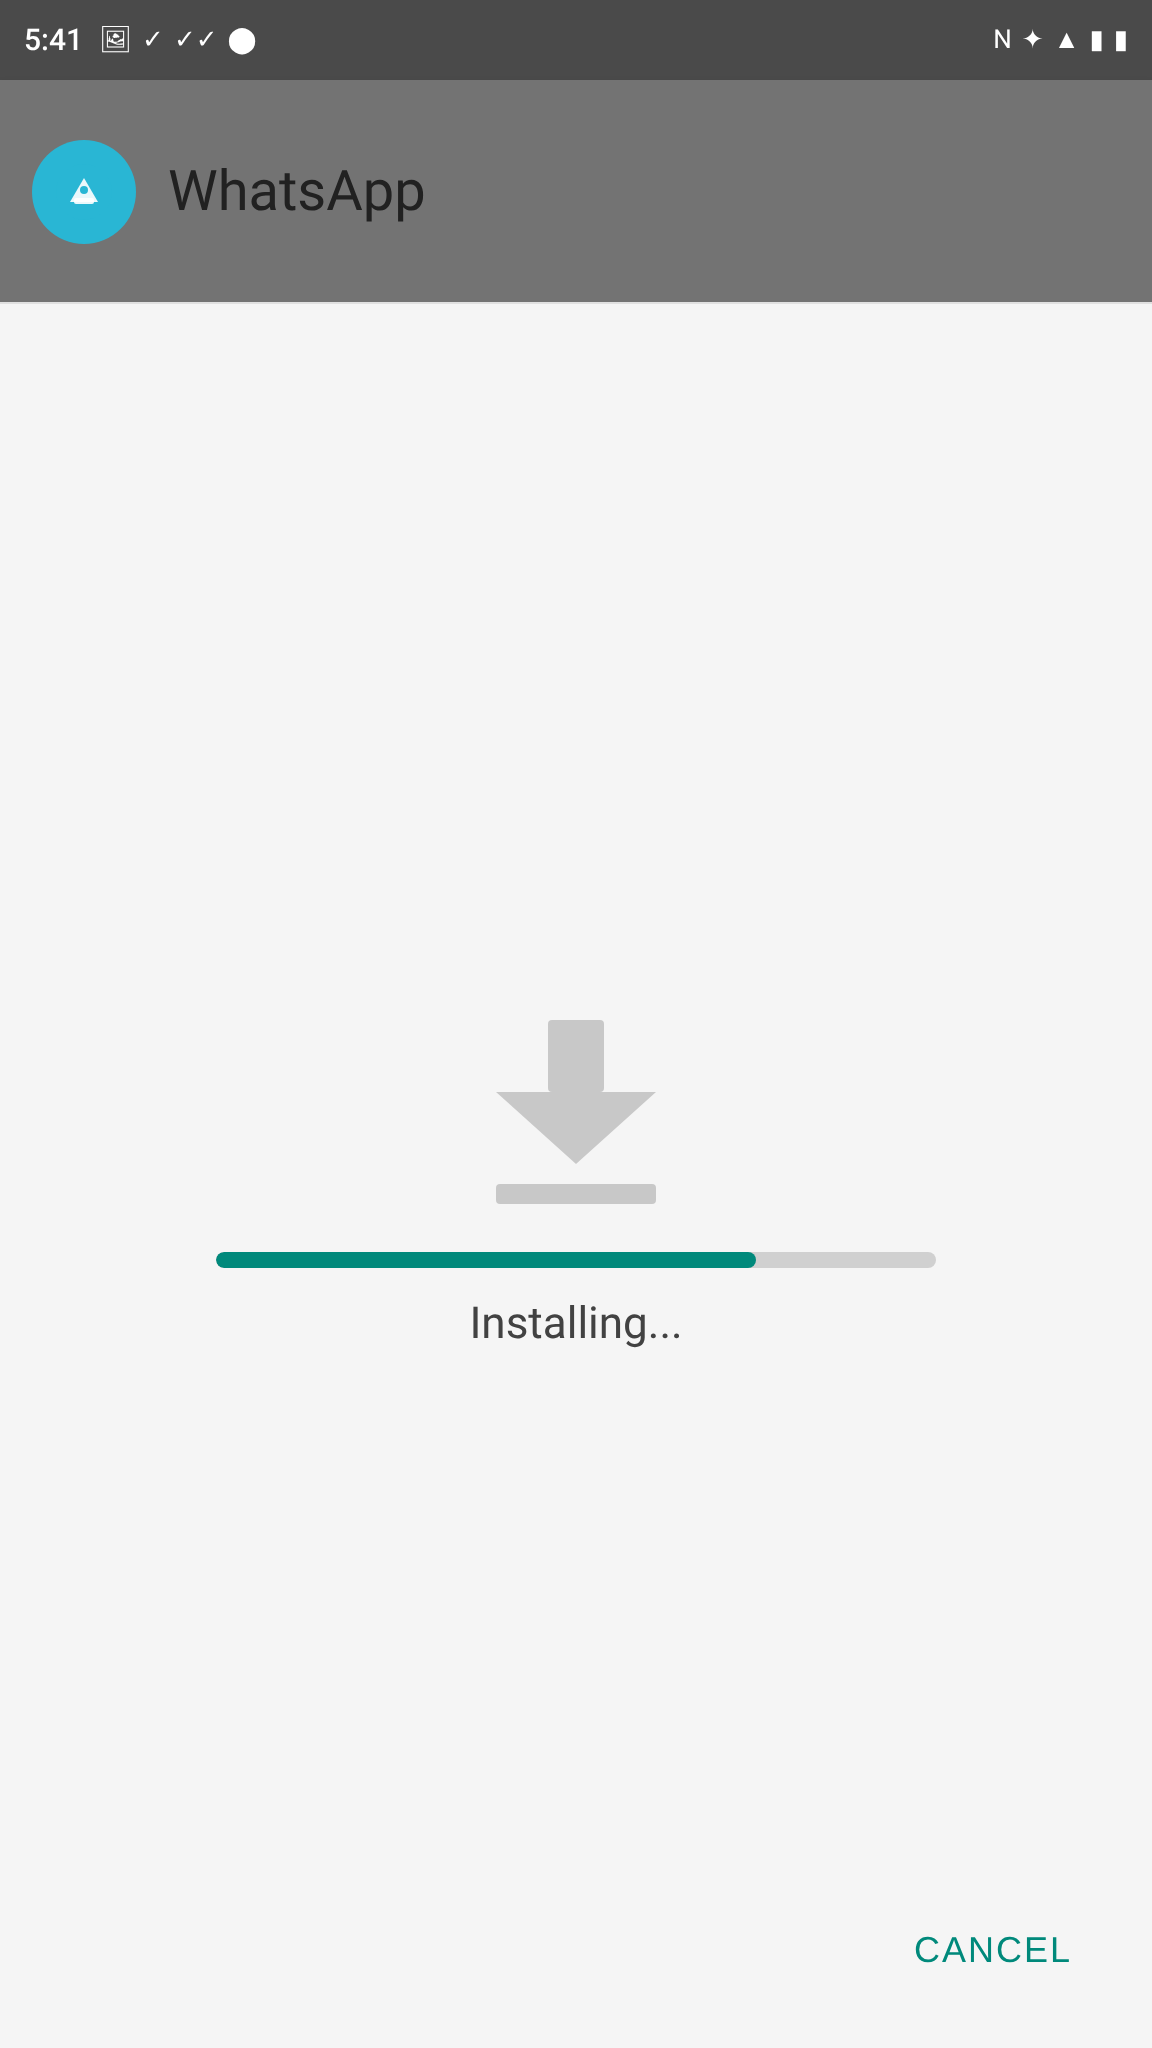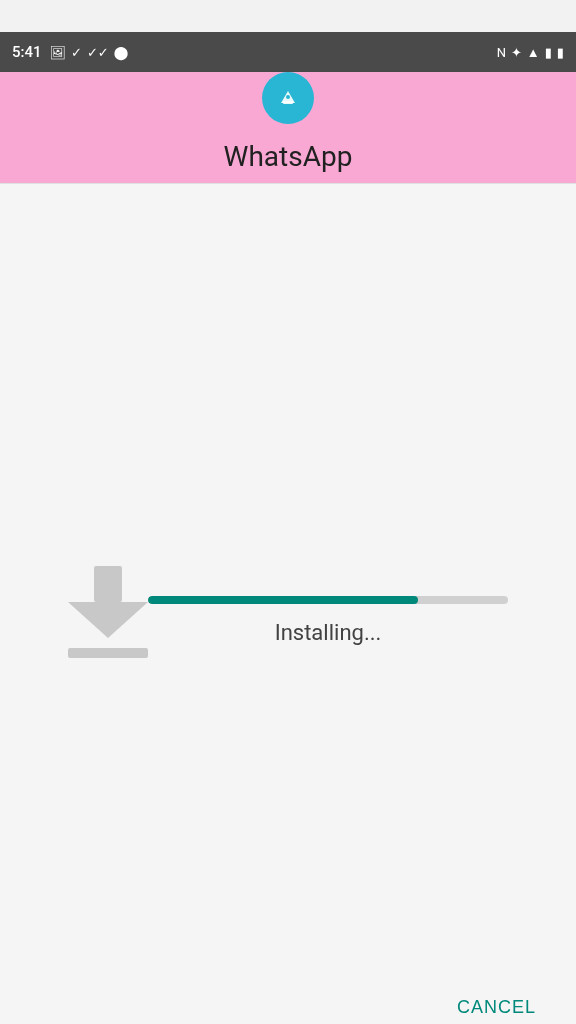--- a/index.html
+++ b/index.html
@@ -20,21 +20,20 @@
 
     
     .status-bar {
       width: 100%;
       height: 40px;
       background: #4a4a4a;
       display: flex;
       align-items: center;
       justify-content: space-between;
       padding: 16px 12px;
-      margin-top: 32px;
     }
 
     .status-bar-left {
       display: flex;
       align-items: center;
       gap: 8px;
     }
 
     .status-time {
       color: white;
@@ -56,28 +55,27 @@
 
     .status-icon {
       color: white;
       font-size: 13px;
     }
 
     
     .app-bar {
       width: 100%;
       height: 112px;
-      background: #f9a8d4;
+      background: #737373;
       display: flex;
       align-items: center;
       padding: 0 16px;
       gap: 16px;
       border-bottom: 1px solid #e0e0e0;
       box-shadow: 0 1px 3px rgba(0,0,0,0.1);
-      flex-direction: column;
     }
 
     .app-icon {
       width: 52px;
       height: 52px;
       border-radius: 50%;
       background: #29b6d4;
       display: flex;
       align-items: center;
       justify-content: center;
@@ -94,21 +92,21 @@
       font-weight: 400;
       color: #212121;
     }
 
     
     .main-content {
       width: 100%;
       height: calc(1024px - 40px - 112px);
       background: #f5f5f5;
       display: flex;
-      flex-direction: row;
+      flex-direction: column;
       align-items: center;
       justify-content: center;
       position: relative;
     }
 
     
     .download-container {
       display: flex;
       flex-direction: column;
       align-items: center;

